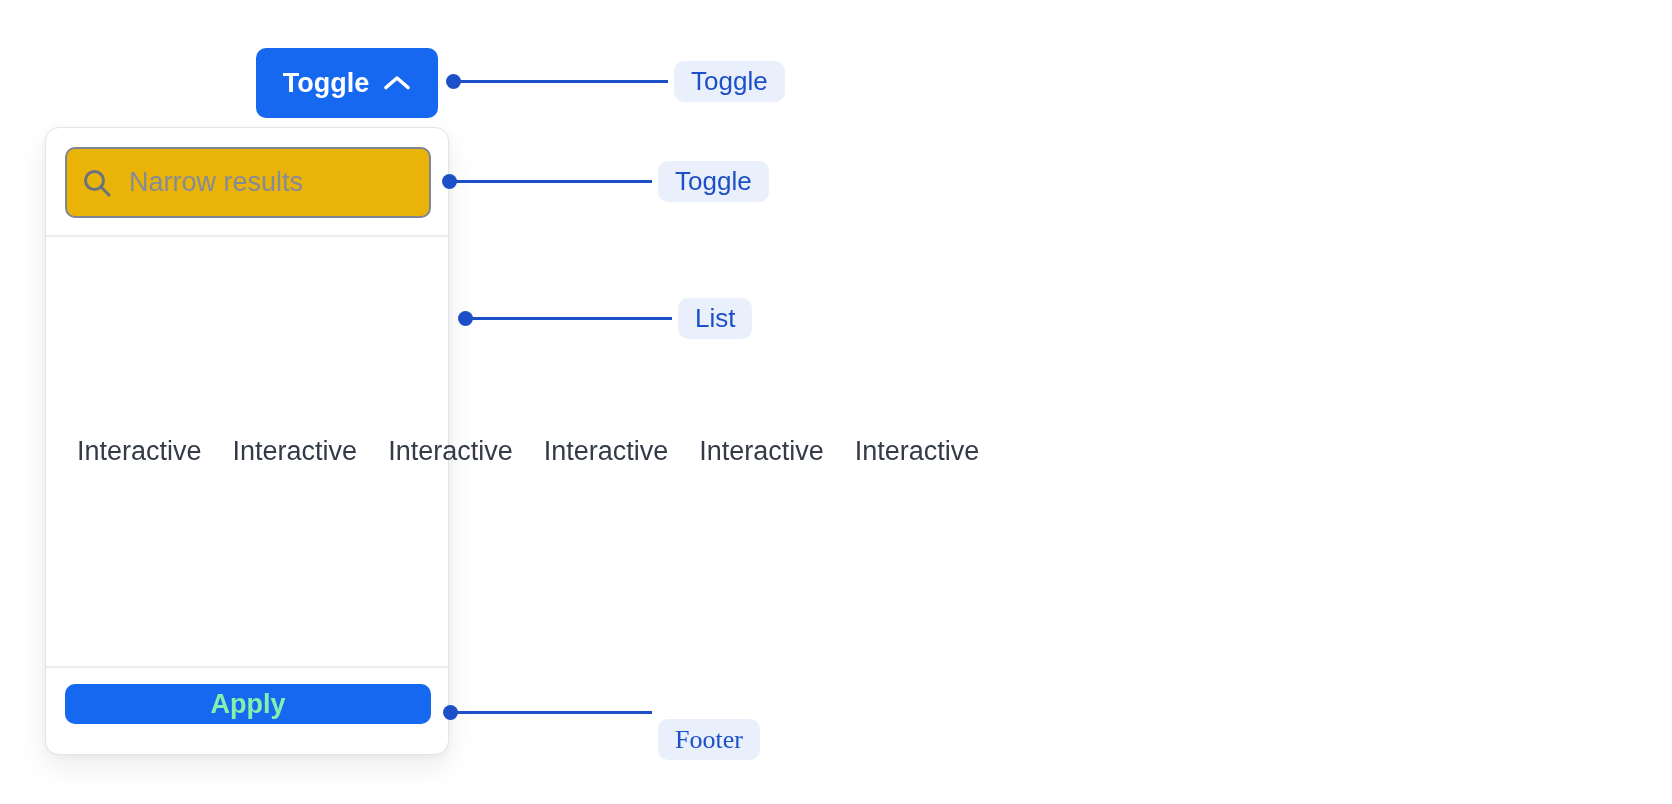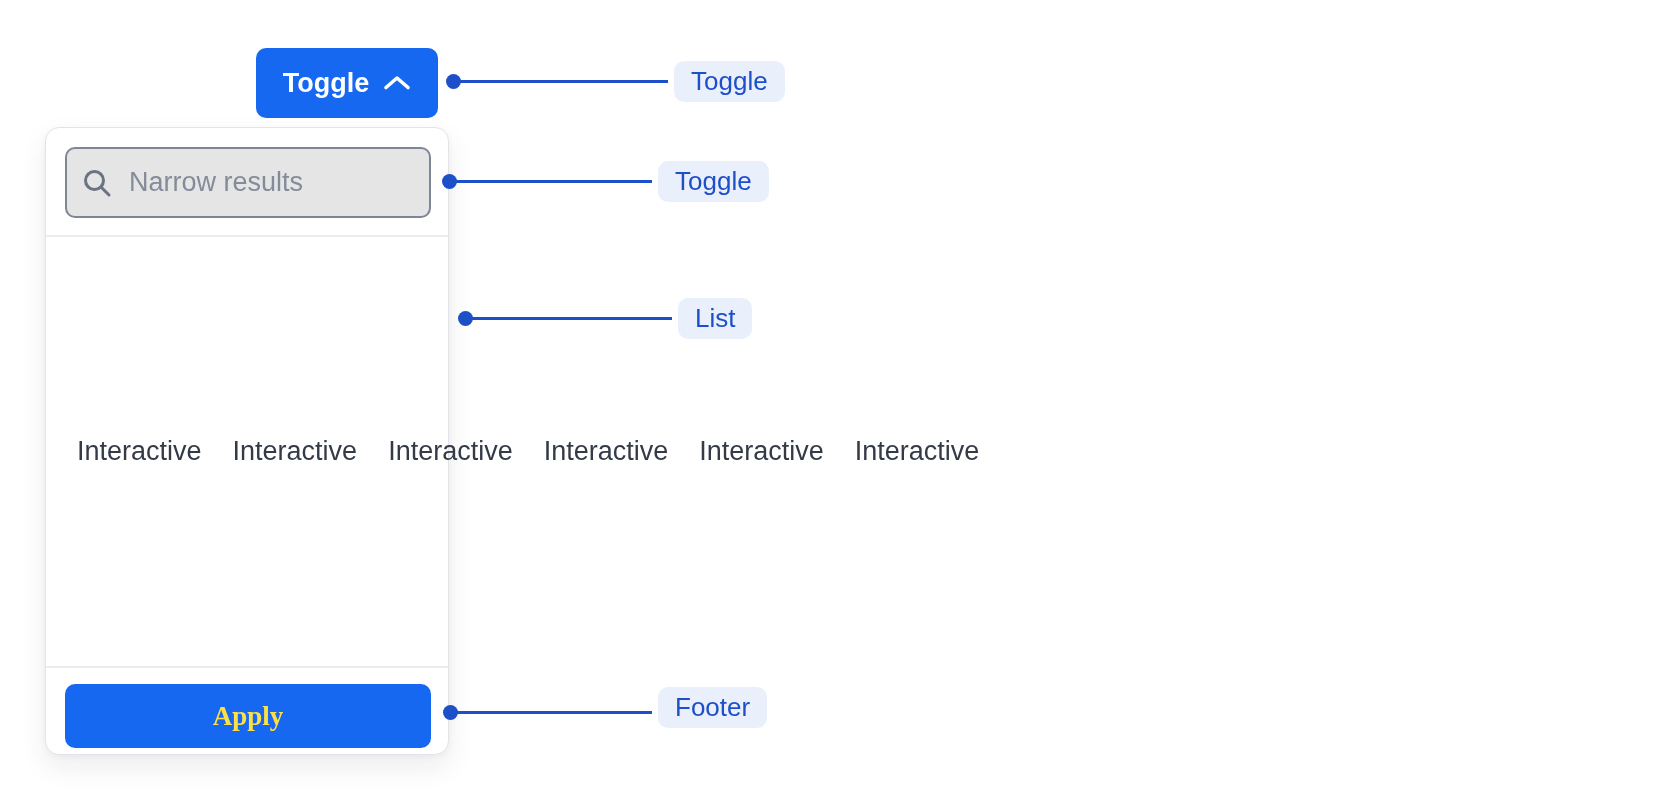--- a/index.html
+++ b/index.html
@@ -28,45 +28,45 @@
     display: flex; flex-direction: column;
   }
   .panel-header {
     height: 109px; border-bottom: 2px solid #ECEDEF;
     padding: 19px 19px 0 19px; position: relative; flex: none;
   }
   .search-wrap { position: relative; width: 366px; height: 71px; }
   .search-input {
     width: 100%; height: 100%; border: 2px solid #7E8594; border-radius: 10px;
     padding: 0 32px 0 62px; font-size: 27px; color: #343B47; outline: none;
-    font-family: inherit; background: #e5e5e5;
+    font-family: inherit; background: #eab308;
   }
   .search-input::placeholder { color: #858C99; opacity: 1; }
   .search-icon {
     position: absolute; left: 17px; top: 50%; transform: translateY(-50%);
     width: 30px; height: 30px; pointer-events: none;
   }
 
   
   .panel-list { flex: 1; display: flex; flex-direction: row; }
   .list-item {
     flex: 1; display: flex; align-items: center; padding-left: 31px;
     font-size: 27px; color: #343B47; cursor: pointer;
   }
 
   
   .panel-footer {
     height: 88px; border-top: 2px solid #ECEDEF; flex: none;
     padding: 16px 19px 0 19px;
   }
   .apply-btn {
-    width: 366px; height: 64px; background: #1668F0; color: #fde047;
+    width: 366px; height: 40px; background: #1668F0; color: #86efac;
     font-size: 27px; font-weight: 600; border: none; border-radius: 10px;
     cursor: pointer; display: flex; align-items: center; justify-content: center;
-    font-family: Liberation Serif, serif;
+    font-family: Liberation Sans, sans-serif;
   }
 
   
   .anno-line { position: absolute; height: 3px; background: #1D4FC9; }
   .anno-dot  { position: absolute; width: 15px; height: 15px; border-radius: 50%; background: #1D4FC9; }
   .anno-pill {
     position: absolute; height: 41px; padding: 0 17px; border-radius: 10px;
     background: #E9F0FC; color: #1D4FC9; font-size: 26px; font-weight: 500;
     display: flex; align-items: center; justify-content: center; white-space: nowrap;
   }
@@ -121,15 +121,15 @@
   <div class="anno-dot" style="left:441.5px; top:173.5px;"></div>
   <div class="anno-line" style="left:449px; top:179.5px; width:203px;"></div>
   <div class="anno-pill" style="left:658px; top:160.5px;">Toggle</div>
 
   <div class="anno-dot" style="left:457.5px; top:310.5px;"></div>
   <div class="anno-line" style="left:465px; top:316.5px; width:207px;"></div>
   <div class="anno-pill" style="left:678px; top:297.5px;">List</div>
 
   <div class="anno-dot" style="left:442.5px; top:704.5px;"></div>
   <div class="anno-line" style="left:450px; top:710.5px; width:202px;"></div>
-  <div class="anno-pill" style="left:658px; top:687px;">Footer</div>
+  <div class="anno-pill" style="left:658px; top:719px;font-family:Liberation Serif, serif;">Footer</div>
 
 </div>
 
 </body></html>

